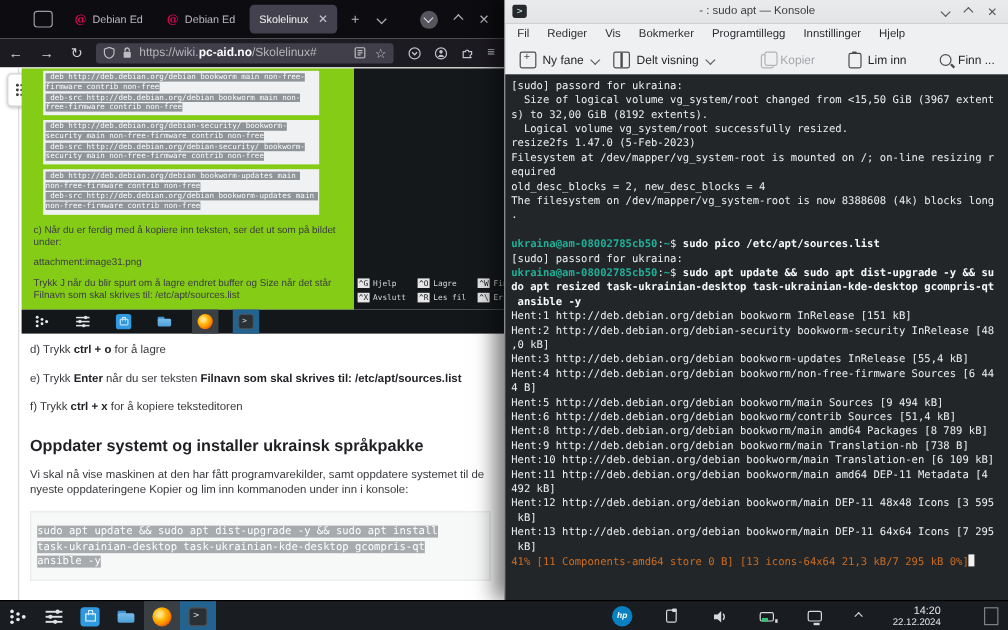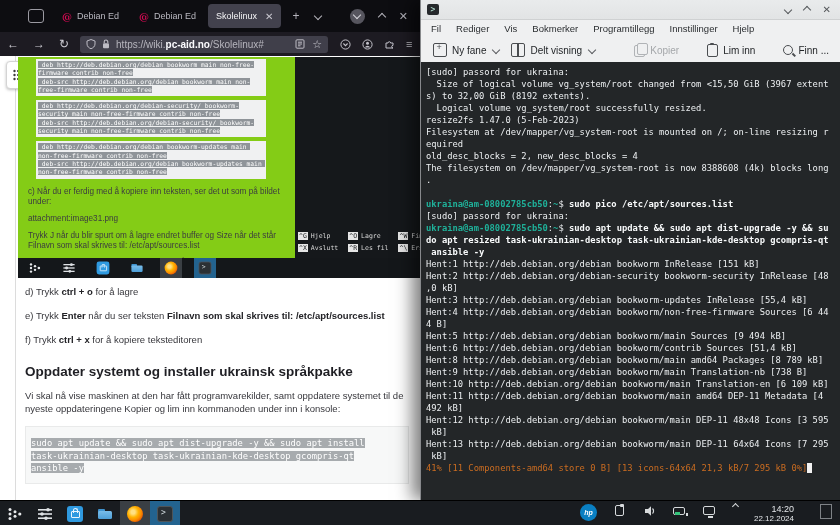--- a/index.html
+++ b/index.html
@@ -124,21 +124,21 @@
   .ic-discover:after{content:"";position:absolute;left:3.5px;top:5px;width:9px;height:7px;border:1.3px solid #eaf5fd;border-radius:1px;box-sizing:border-box;}
   .ic-discover:before{content:"";position:absolute;left:5.5px;top:2.5px;width:5px;height:5px;border:1.3px solid #eaf5fd;border-bottom:none;border-radius:3px 3px 0 0;box-sizing:border-box;}
   .ic-folder{}
   .ic-folder:before{content:"";position:absolute;left:1px;top:3px;width:7px;height:4px;background:#3f93cf;border-radius:1px;}
   .ic-folder:after{content:"";position:absolute;left:1px;top:5px;width:14px;height:8px;background:linear-gradient(#79bdea,#4d9fd8);border-radius:1.5px;}
   .ic-firefox{border-radius:50%;background:radial-gradient(circle at 38% 38%,#ffe082 0 14%,#ffb300 38%,#fb8c00 58%,#e65100 78%,#bf360c 100%);}
   .ic-konsole{background:#2b3034;border:1px solid #4e5458;border-radius:3px;box-sizing:border-box;}
   .ic-konsole:after{content:">";position:absolute;left:3px;top:1px;color:#cfd8dc;font-family:"DejaVu Sans Mono",monospace;font-size:8px;}
 
   
-  #tray{margin-left:auto;display:flex;gap:16px;padding-right:6px;}
+  #tray{margin-left:auto;display:flex;align-items:center;gap:26px;padding-right:6px;}
   .ic-hp{width:17px;height:17px;border-radius:50%;background:#0a7fc2;color:#fff;font-size:7px;font-weight:bold;font-style:italic;
          display:flex;align-items:center;justify-content:center;}
   .tri{width:14px;height:14px;position:relative;}
   .ic-clip{border:1.3px solid #d7dadc;border-radius:2px;width:9px;height:11px;margin:1px 0 0 2px;box-sizing:border-box;}
   .ic-clip:after{content:"";position:absolute;left:4.5px;top:-1.5px;width:4px;height:2.5px;background:#d7dadc;border-radius:1px;}
   .ic-batt{border:1.3px solid #d7dadc;border-radius:2px;width:12px;height:8px;margin-top:3px;box-sizing:border-box;}
   .ic-batt:before{content:"";position:absolute;left:1.5px;top:4.7px;width:5px;height:3.2px;background:#35c27a;}
   .ic-batt:after{content:"";position:absolute;left:12px;top:5.5px;width:2px;height:3px;background:#d7dadc;}
   .ic-disp{border:1.3px solid #d7dadc;border-radius:2px;width:12px;height:9px;margin-top:2px;box-sizing:border-box;}
   .ic-disp:after{content:"";position:absolute;left:4px;top:9.5px;width:5px;height:2px;background:#d7dadc;}
@@ -345,20 +345,21 @@
 task-ukrainian-desktop task-ukrainian-kde-desktop gcompris-qt
 ansible -y</span></pre>
       </div>
     </div>
   </div>
 </div>
 
 <div id="konsole" class="abs">
   <div id="k-title" class="abs">
     <div id="k-appicon">&gt;</div>
+    <div id="k-title-text">- : sudo apt — Konsole</div>
     <div id="k-winbtns">
       <span class="chv down"></span>
       <span class="chv up"></span>
       <span class="x">✕</span>
     </div>
   </div>
   <div id="k-menubar" class="abs">
       <span class="menu-item">Fil</span>
       <span class="menu-item">Rediger</span>
       <span class="menu-item">Vis</span>

